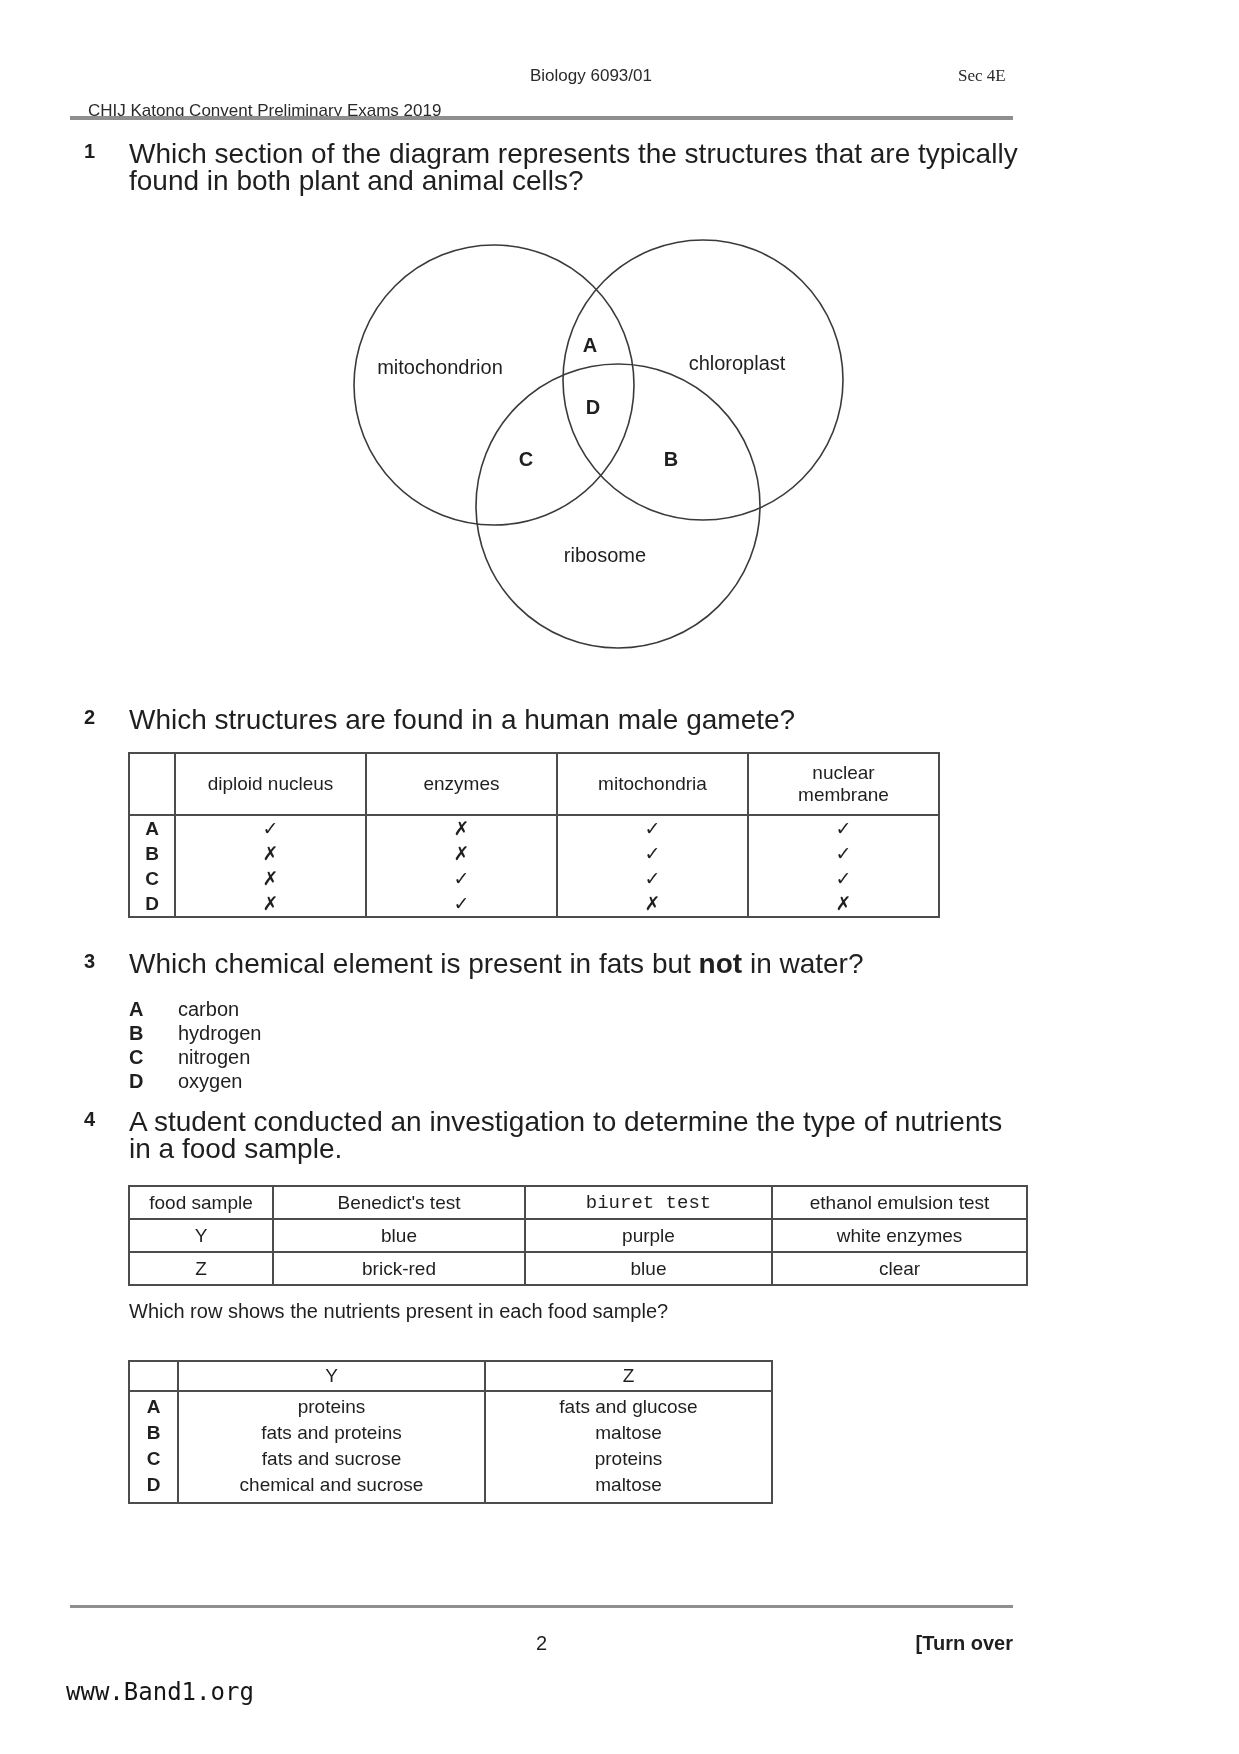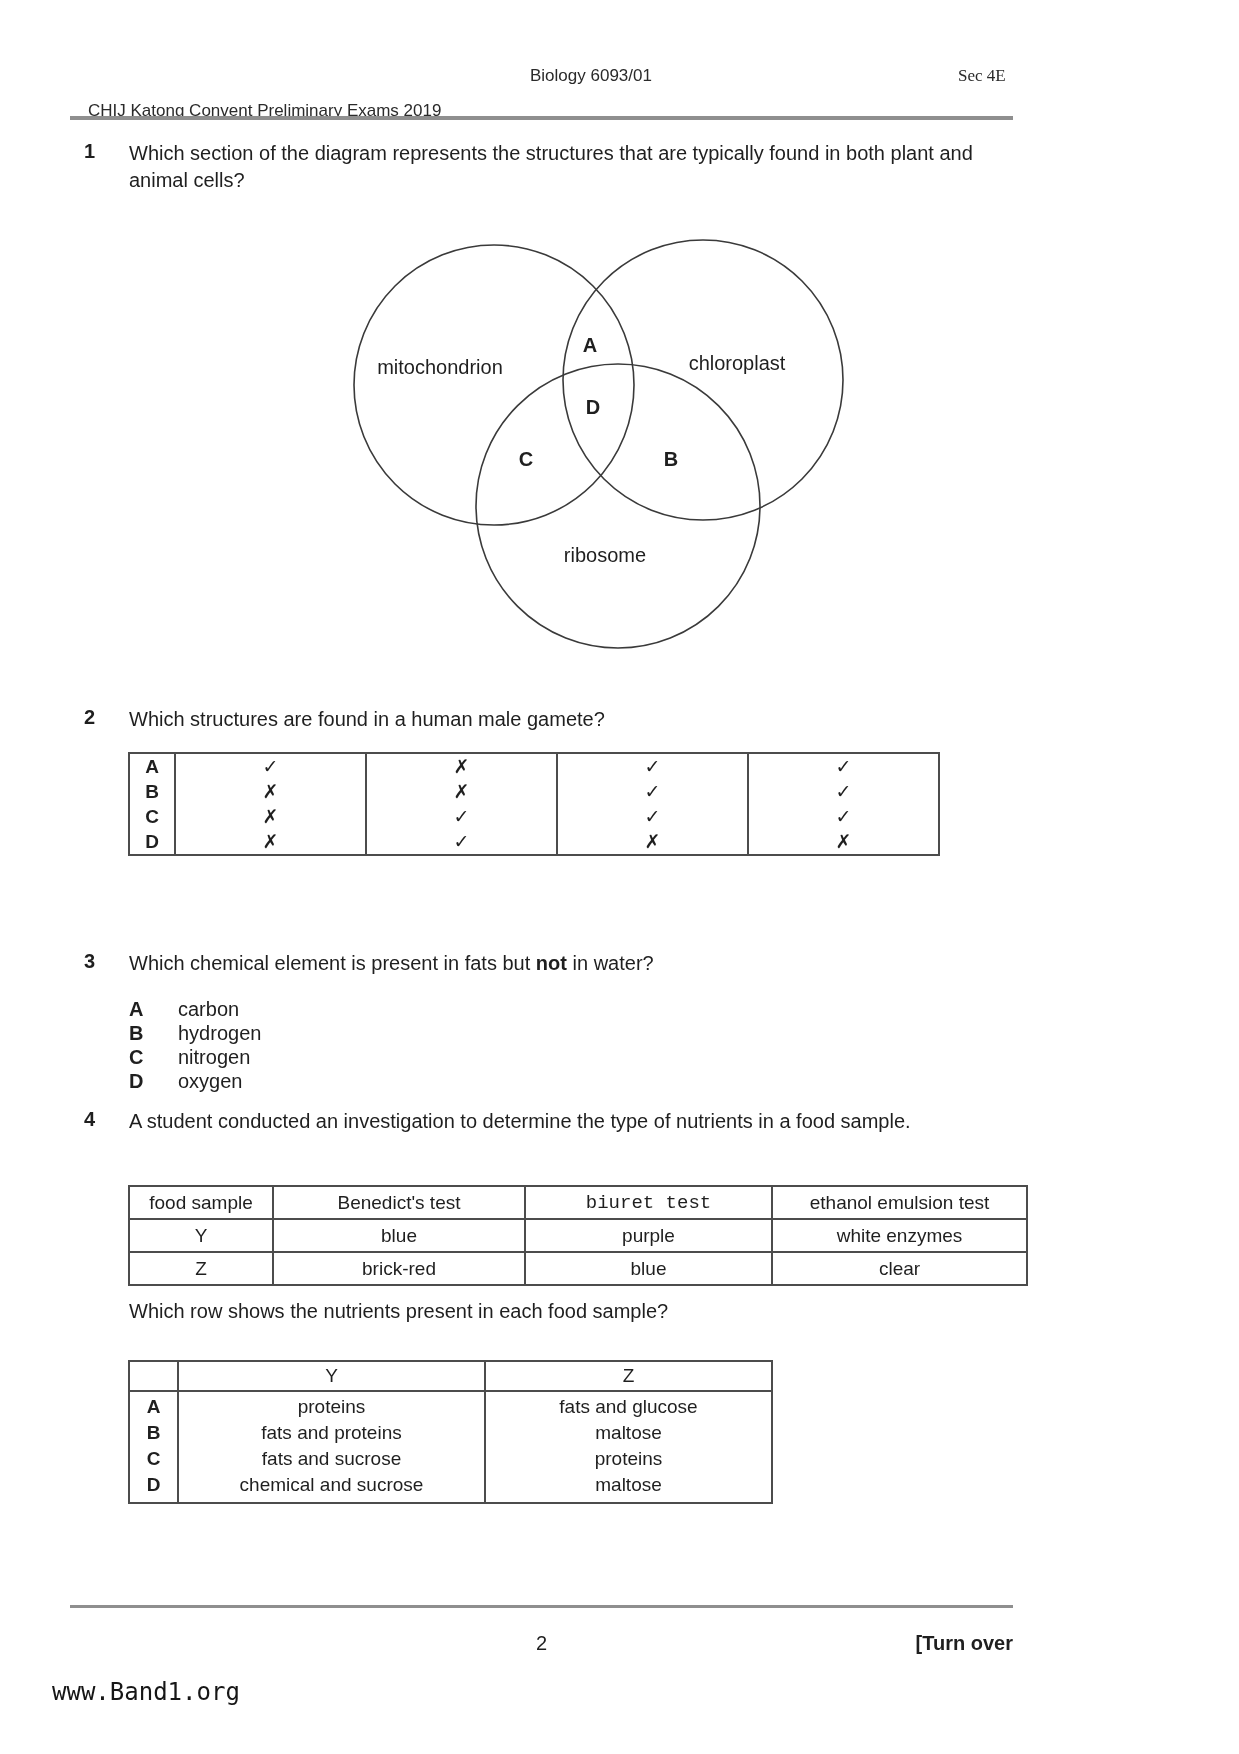--- a/index.html
+++ b/index.html
@@ -9,21 +9,21 @@
   
   .hdr{font-size:17px;color:#2a2a2a;}
   .hdr-left{left:88px;top:66px;margin-top:35px;}
   .hdr-center{left:530px;top:66px;}
   .hdr-right{left:958px;top:66px;font-family:Liberation Serif, serif;}
   .rule{background:#8f8f8f;}
   .hdr-rule{left:70px;top:116px;width:943px;height:4px;}
   
   .q{display:flex;align-items:flex-start;}
   .qnum{width:45px;font-weight:bold;font-size:20px;flex:0 0 45px;}
-  .qtext{font-size:20px;line-height:27px;}
+  .qtext{font-size:28px;line-height:27px;}
   .q1{left:84px;top:140px;}  .q1 .qtext{width:895px;}
   .q2{left:84px;top:706px;}
   .q3{left:84px;top:950px;}
   .q4{left:84px;top:1108px;} .q4 .qtext{width:900px;}
   .subq{left:129px;top:1300px;font-size:20px;}
   
   .venn{left:300px;top:200px;}
   .venn text{font-size:20px;fill:#1f1f1f;font-family:"Liberation Sans",sans-serif;}
   .venn text.reg{font-weight:bold;}
   .venn circle{fill:none;stroke:#3a3a3a;stroke-width:1.6;}
@@ -53,21 +53,21 @@
   .t-ans .letters{font-weight:bold;}
   
   .opts{left:129px;top:997px;font-size:20px;}
   .opt{display:flex;height:24px;align-items:center;}
   .opt .ol{width:49px;font-weight:bold;}
   
   .ftr-rule{left:70px;top:1605px;width:943px;height:3px;}
   .footer-row{left:70px;top:1632px;width:943px;height:28px;font-size:20px;}
   .pgnum{position:absolute;left:50%;transform:translateX(-50%);top:0;}
   .turnover{position:absolute;right:0;top:0;font-weight:bold;}
-  .watermark{left:52px;top:1678px;font-family:"DejaVu Sans Mono",monospace;
+  .watermark{left:66px;top:1678px;font-family:"DejaVu Sans Mono",monospace;
              font-size:24px;color:#161616;}
 </style>
 </head>
 <body>
 
 <div class="page">
 
   <span class="abs hdr hdr-left">CHIJ Katong Convent Preliminary Exams 2019</span>
   <span class="abs hdr hdr-center">Biology 6093/01</span>
   <span class="abs hdr hdr-right">Sec 4E</span>
@@ -91,20 +91,35 @@
     <text class="reg" x="371" y="266" text-anchor="middle">B</text>
   </svg>
 
   <div class="abs q q2">
     <div class="qnum">2</div>
     <div class="qtext">Which structures are found in a human male gamete?</div>
   </div>
 
   <table class="abs t-q2">
     <tbody>
+        <tr>
+      <td class="c0 hcell"></td>
+      <td class="cw hcell">
+            <div class="hwrap" style="width:160px;">diploid nucleus</div>
+          </td>
+      <td class="cw hcell">
+            <div class="hwrap" style="width:160px;">enzymes</div>
+          </td>
+      <td class="cw hcell">
+            <div class="hwrap" style="width:160px;">mitochondria</div>
+          </td>
+      <td class="cw hcell">
+            <div class="hwrap">nuclear membrane</div>
+          </td>
+    </tr>
     <tr>
       <td class="c0 bodycell letters">
         <div>A</div>
         <div>B</div>
         <div>C</div>
         <div>D</div>
       </td>
       <td class="cw bodycell">
         <div>✓</div>
         <div>✗</div>

